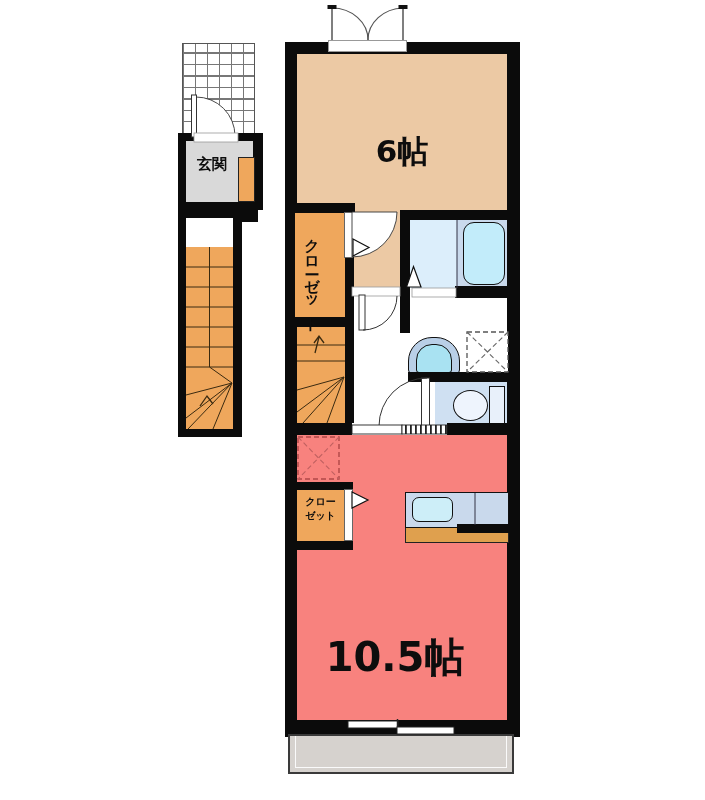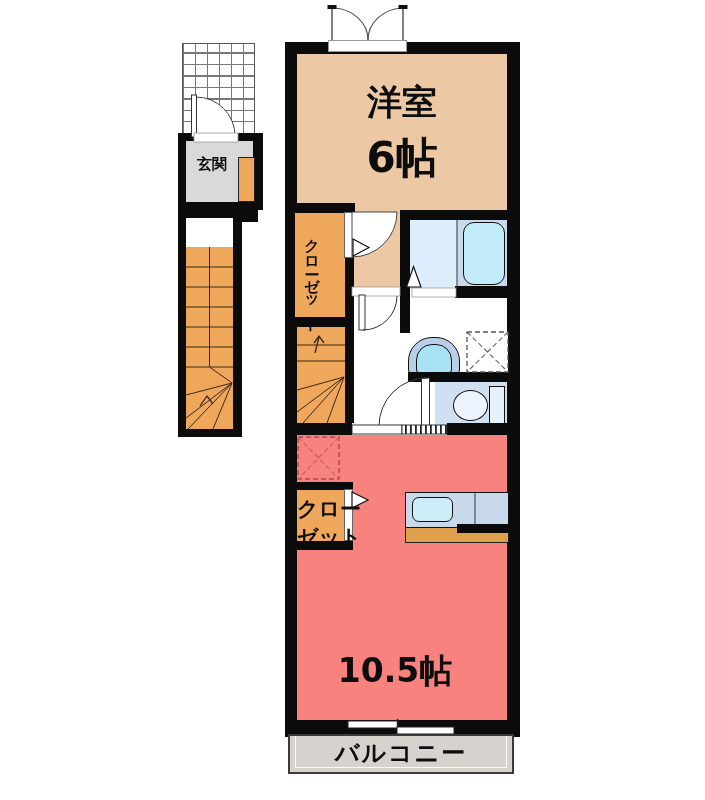--- a/index.html
+++ b/index.html
@@ -156,26 +156,24 @@
 
     <g>
       <rect x="348" y="721" width="50" height="7" fill="#fff" stroke="#222" stroke-width="1"></rect>
       <rect x="397" y="727" width="57" height="7" fill="#fff" stroke="#222" stroke-width="1"></rect>
       <path d="M397.5,719 V727" stroke="#222" stroke-width="1.5"></path>
     </g>
   </svg>
 
   <div class="label" style="left:184px;top:156px;width:56px;font-size:15px;">玄関</div>
 
-  <div class="label" style="left:322px;top:82px;width:160px;font-size:35px;">洋室</div>
-  <div class="label" style="left:322px;top:134px;width:160px;font-size:42px;">6帖</div>
+  <div class="label" style="left:322px;top:134px;width:160px;font-size:31px;">6帖</div>
 
   <div class="label vtext" style="left:301px;top:228px;height:64px;font-size:15px;letter-spacing:2px;line-height:21px;">クローゼット</div>
 
-  <div class="label" style="left:297px;top:495px;width:47px;font-size:21px;line-height:1.35;">
+  <div class="label" style="left:297px;top:495px;width:47px;font-size:10px;line-height:1.35;">
     <div>クロー</div>
     <div>ゼット</div>
   </div>
 
-  <div class="label" style="left:312px;top:652px;width:166px;font-size:33px;">10.5帖</div>
+  <div class="label" style="left:312px;top:634px;width:166px;font-size:40px;">10.5帖</div>
 
-  <div class="label" style="left:301px;top:740px;width:200px;font-size:24px;letter-spacing:2px;">バルコニー</div>
 </div>
 
 </body></html>

